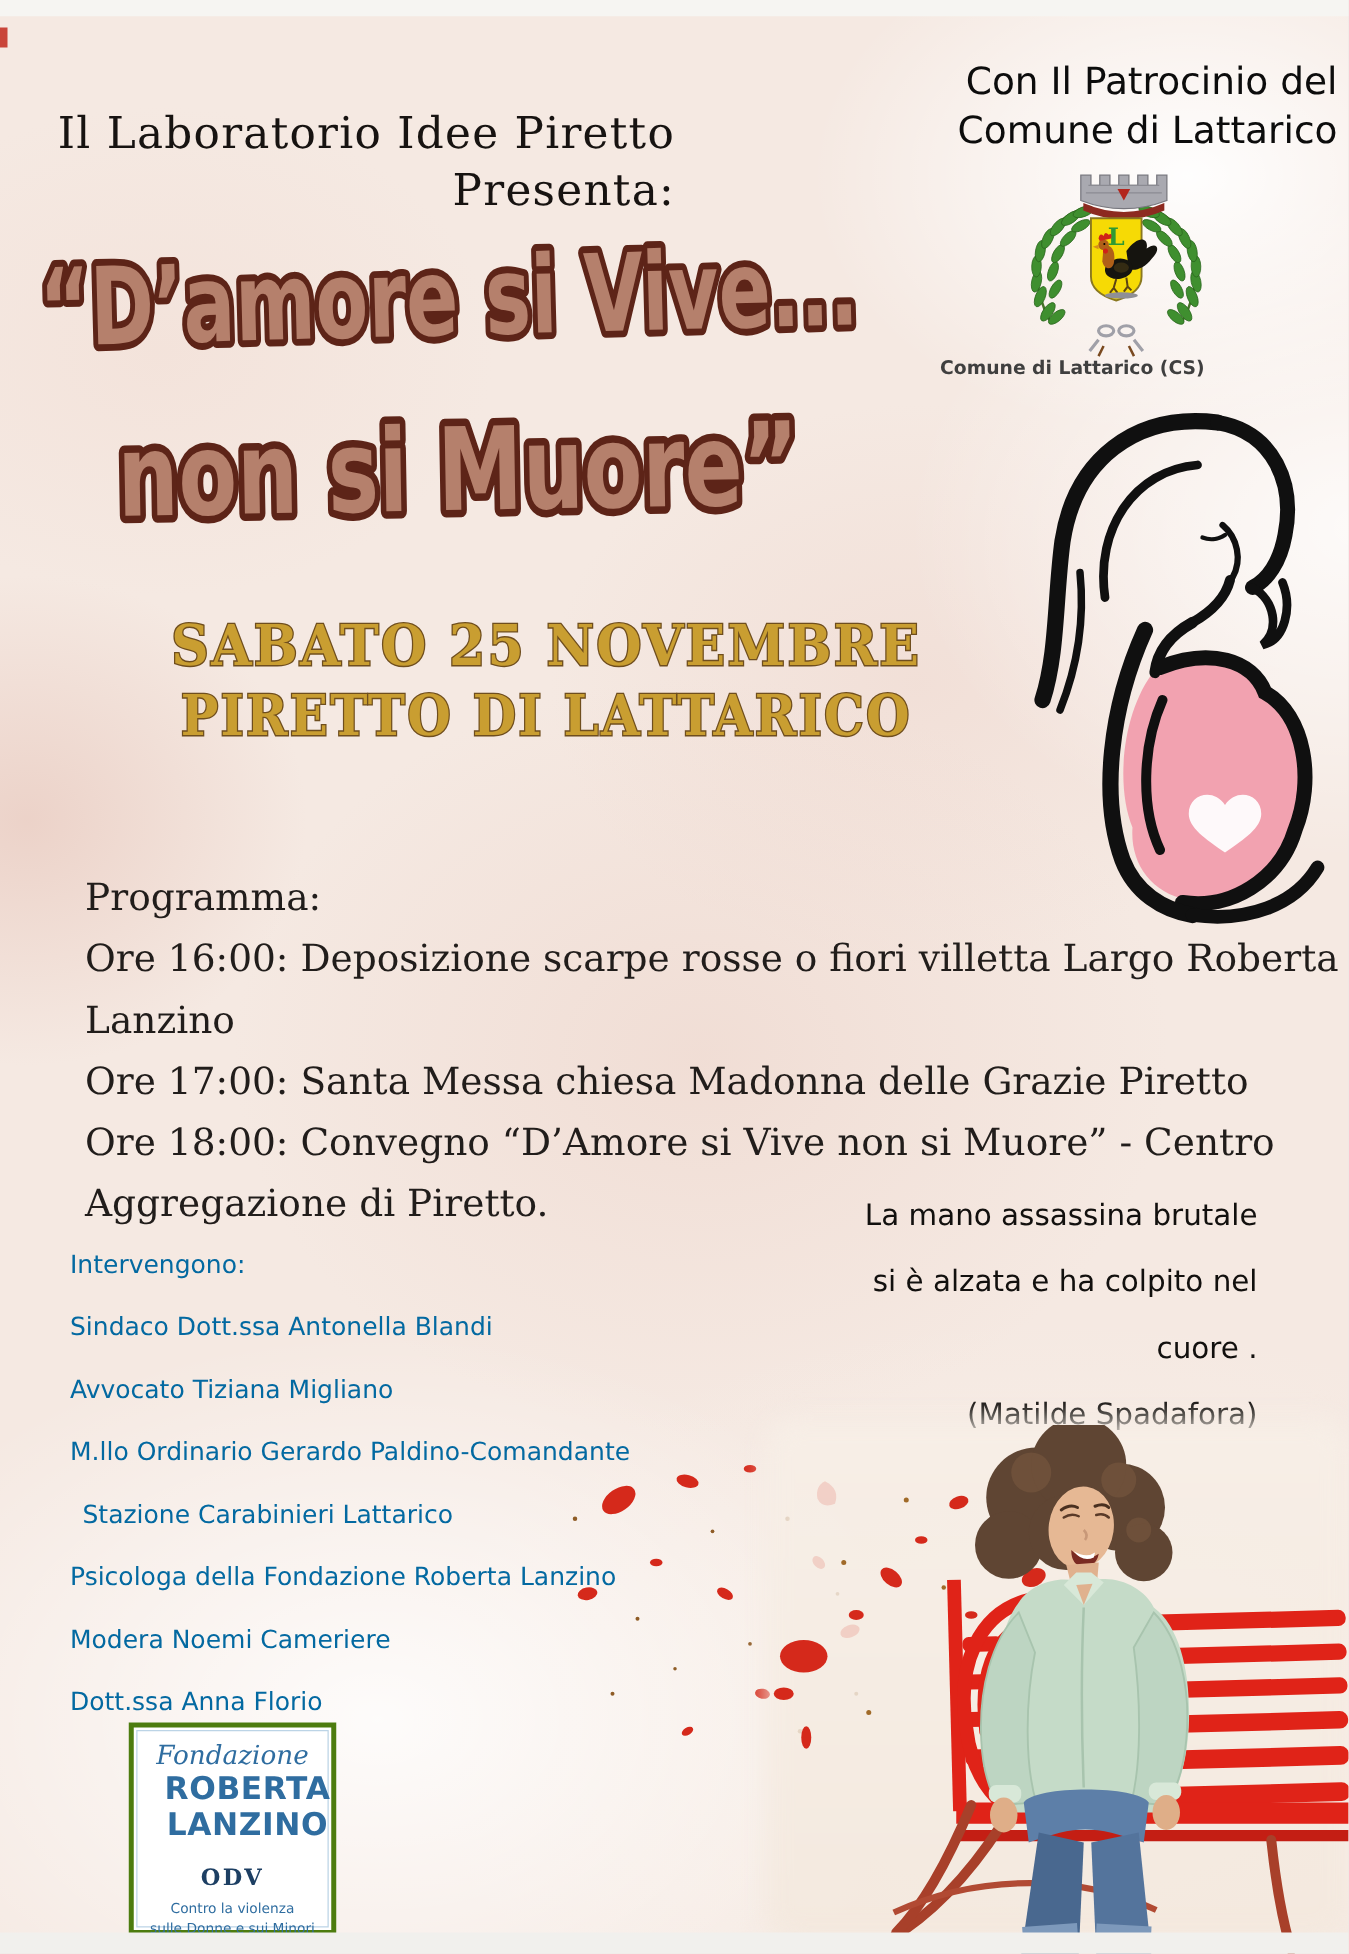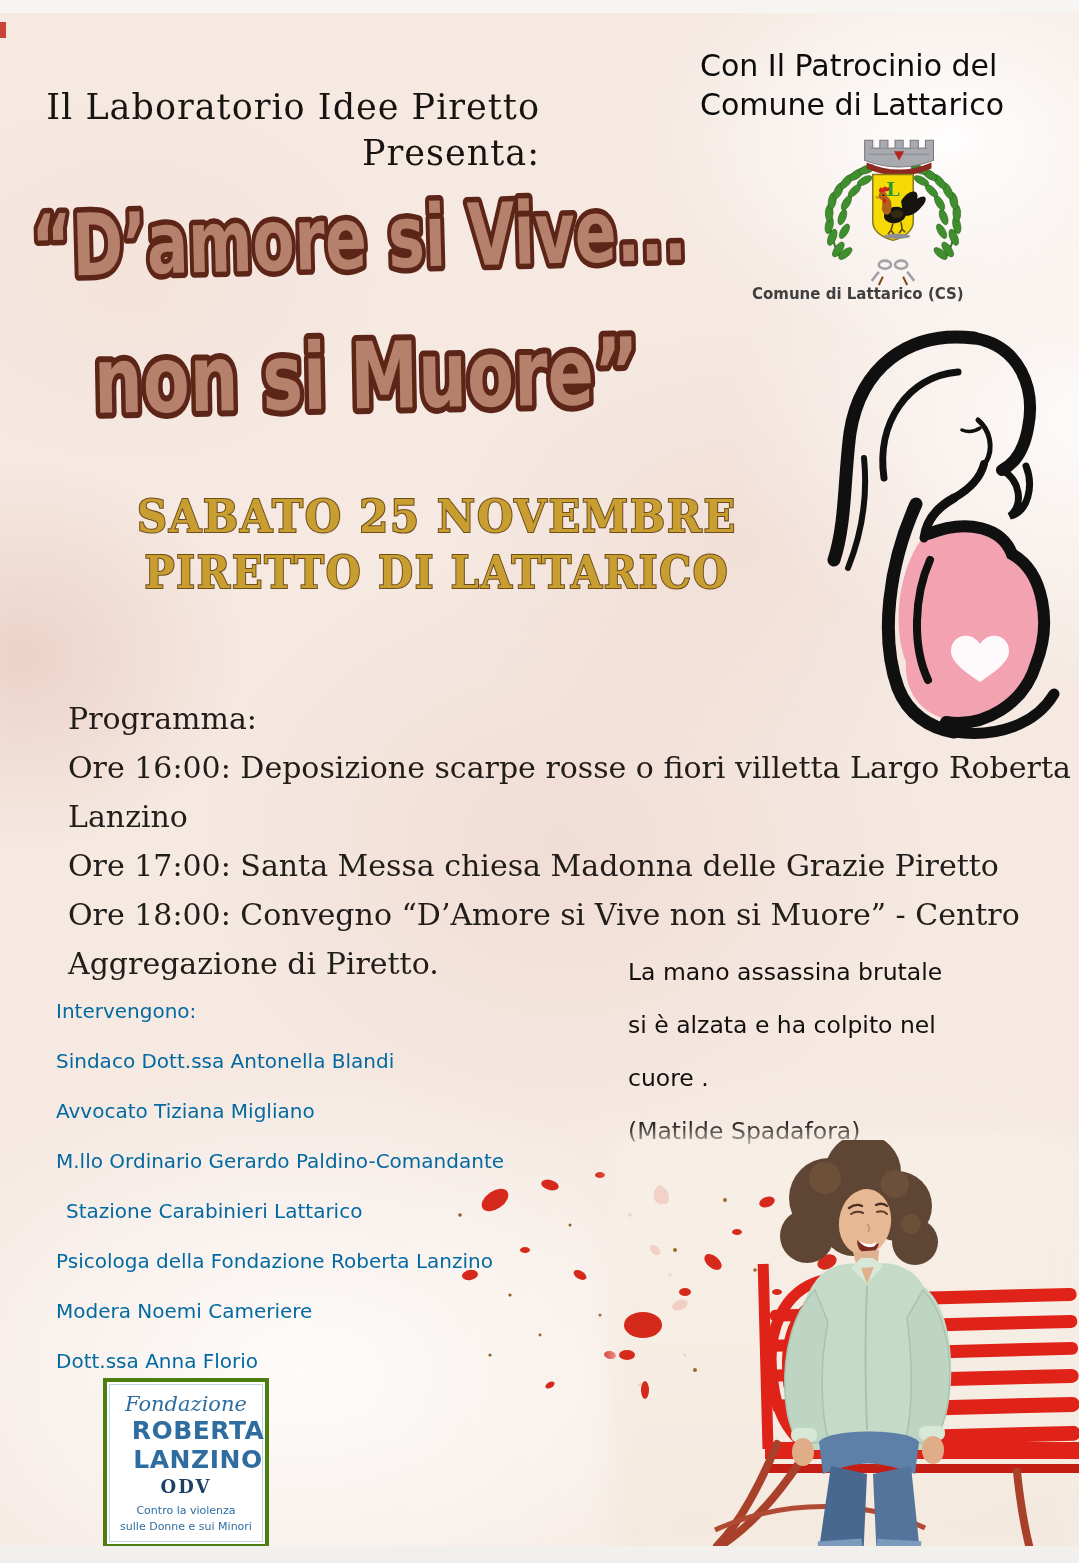--- a/index.html
+++ b/index.html
@@ -16,48 +16,48 @@
       radial-gradient(520px 420px at 52% 54%, rgba(236,210,200,.5), rgba(236,210,200,0) 72%),
       radial-gradient(420px 320px at 68% 35%, rgba(238,214,205,.5), rgba(238,214,205,0) 70%),
       radial-gradient(380px 280px at 12% 18%, rgba(242,222,213,.55), rgba(242,222,213,0) 70%);}
   .abs{position:absolute;}
   .strip-top{left:0;top:0;width:100%;height:13px;background:#f6f5f2;z-index:9;}
   .strip-bottom{left:0;bottom:0;width:100%;height:17px;background:#f1f0ed;z-index:9;}
   .corner-mark{left:0;top:22px;width:6px;height:16px;background:#c9453a;z-index:8;}
 
   .presenter{left:40px;top:84px;width:500px;text-align:right;
     font-family:"DejaVu Serif",serif;font-size:35px;letter-spacing:1px;color:#171311;line-height:46px;}
-  .patrocinio{left:700px;top:46px;width:370px;text-align:left;
+  .patrocinio{left:700px;top:46px;width:370px;text-align:right;
     font-size:30px;line-height:39px;color:#0c0c0c;letter-spacing:0;white-space:nowrap;}
 
   .crest-caption{left:752px;top:285px;width:282px;text-align:left;
     font-size:15px;font-weight:bold;color:#3f3f3f;}
 
   .title-svg{left:15px;top:150px;}
   .date-svg{left:105px;top:486px;}
 
   .programma{left:68px;top:694px;font-family:"DejaVu Serif",serif;font-size:30px;
     line-height:49px;color:#211d1b;white-space:nowrap;}
   .intervengono{left:56px;top:986px;font-size:20px;line-height:50px;color:#0369a1;white-space:nowrap;}
   .intervengono .indent{padding-left:10px;}
-  .quote{left:628px;top:946px;width:378px;text-align:left;font-size:23.5px;
+  .quote{left:628px;top:946px;width:378px;text-align:right;font-size:23.5px;
     line-height:53px;color:#12100e;}
 
   .photo-backing{left:612px;top:1135px;width:467px;height:420px;
     background:linear-gradient(180deg, rgba(247,239,231,.85), rgba(243,232,221,.85));
     filter:blur(10px);border-radius:24px;}
 
   .logo-box{left:103px;top:1378px;width:166px;height:170px;background:#ffffff;
     border:4px solid #4d7c0f;box-sizing:border-box;text-align:center;z-index:5;
     box-shadow:inset 0 0 0 2px #ffffff, inset 0 0 0 3px #bcd4e6;}
   .logo-fondazione{font-family:"DejaVu Serif",serif;font-style:italic;font-size:21px;
     color:#2f6da0;margin-top:10px;}
   .logo-name{font-size:25px;font-weight:bold;color:#2f6da0;line-height:29px;letter-spacing:.5px;padding-left:24px;}
   .logo-odv{font-family:"DejaVu Serif",serif;font-size:18px;font-weight:bold;
-    color:#1d3f63;letter-spacing:2px;margin-top:2px;}
+    color:#1d3f63;letter-spacing:2px;margin-top:18px;}
   .logo-small{font-size:11px;line-height:16px;color:#2f6da0;margin-top:6px;}
 </style>
 </head>
 <body>
 
 <div id="poster">
   <div class="wash"></div>
   <div class="abs corner-mark"></div>
 
   <div class="abs presenter">

